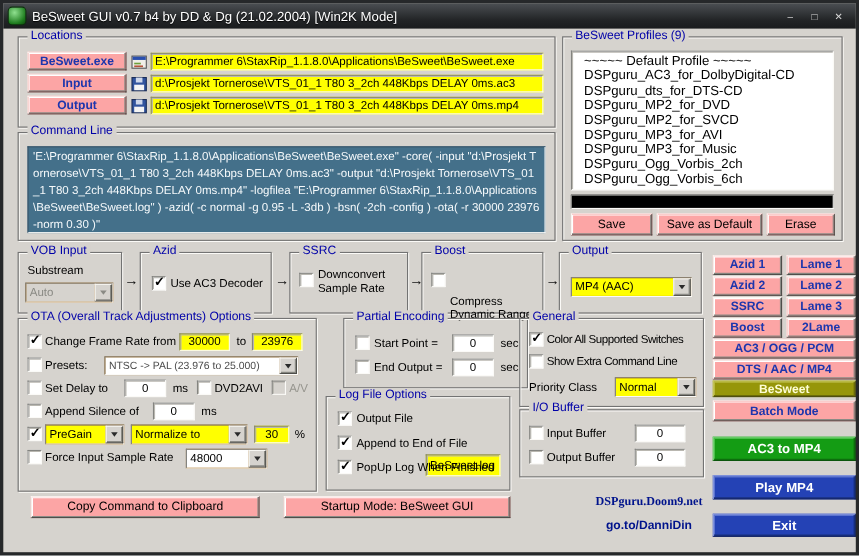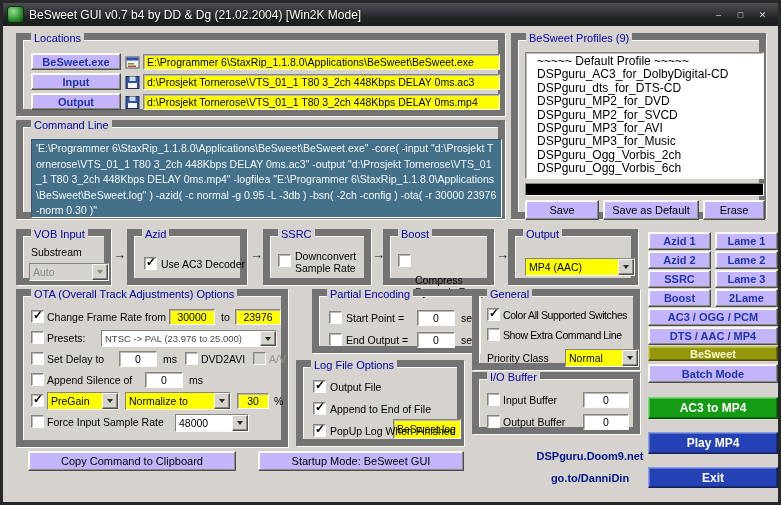--- a/index.html
+++ b/index.html
@@ -7,24 +7,24 @@
   body{font-family:"Liberation Sans",sans-serif;}
   #win{position:relative;width:781px;height:505px;background:#d6d3ce;overflow:hidden;}
   .frame{position:absolute;inset:0;border:3px solid #26282a;pointer-events:none;z-index:90;}
   
   .titlebar{position:absolute;left:3px;top:3px;right:3px;height:23px;background:linear-gradient(#4b4f53,#232527 65%,#1a1c1e);display:flex;align-items:center;color:#fff;z-index:80;}
   .app-icon{width:15px;height:15px;margin:0 6px 0 5px;border-radius:3px;background:radial-gradient(circle at 35% 30%,#8fe08f,#1e7c1e 70%,#0c4c0c);box-shadow:0 0 0 1px #0b330b;}
   .title-text{font-size:12px;white-space:nowrap;text-shadow:0 1px 1px #000;}
   .winctl{margin-left:auto;display:flex;gap:7px;margin-right:8px;}
   .tb-btn{width:15px;height:13px;display:flex;align-items:center;justify-content:center;font-size:9px;color:#d8d8d8;}
   
-  .grp{position:absolute;border:7px solid #737373;box-shadow:inset 1px 1px 0 #fbfaf7,1px 1px 0 #fbfaf7;}
+  .grp{position:absolute;border:1px solid #737373;box-shadow:inset 1px 1px 0 #fbfaf7,1px 1px 0 #fbfaf7;}
   .grp-title{position:absolute;top:-8px;left:8px;background:#d6d3ce;padding:0 3px;font-size:11px;color:#0000a8;white-space:nowrap;}
   
-  .btn{position:absolute;background:#c4b5fd;border:1px solid;border-color:#f7f6f2 #4e4e4a #4e4e4a #f7f6f2;box-shadow:inset -1px -1px 0 #8b8b85,inset 1px 1px 0 #ffffff;display:flex;align-items:center;justify-content:center;font-size:11px;color:#000;white-space:nowrap;cursor:default;}
+  .btn{position:absolute;background:#fca5a5;border:1px solid;border-color:#f7f6f2 #4e4e4a #4e4e4a #f7f6f2;box-shadow:inset -1px -1px 0 #8b8b85,inset 1px 1px 0 #ffffff;display:flex;align-items:center;justify-content:center;font-size:11px;color:#000;white-space:nowrap;cursor:default;}
   .btn.navy{color:#1d36ad;font-weight:bold;}
   .btn.olive{background:#96960a;border-color:#c8c860 #4e4e10 #4e4e10 #c8c860;box-shadow:inset -1px -1px 0 #6c6c08,inset 1px 1px 0 #b8b840;color:#fdfdd2;font-weight:bold;}
   .btn.green{background:#149c14;border-color:#7cd67c #0a4e0a #0a4e0a #7cd67c;box-shadow:inset -1px -1px 0 #0d6e0d,inset 1px 1px 0 #4cc04c;color:#fff;font-weight:bold;font-size:12px;}
   .btn.blue{background:#2442b5;border-color:#8c9ce0 #101e56 #101e56 #8c9ce0;box-shadow:inset -1px -1px 0 #18307e,inset 1px 1px 0 #5c74d0;color:#fff;font-weight:bold;font-size:12px;}
   
   .fld{position:absolute;background:#fff;border:1px solid;border-color:#848480 #fbfaf7 #fbfaf7 #848480;box-shadow:inset 1px 1px 0 #b9b7b0;font-size:10.5px;display:flex;align-items:center;padding:0 3px;white-space:nowrap;overflow:hidden;color:#000;}
   .fld.yellow{background:#ffff00;}
   .fld.center{justify-content:center;}
   
   .lbl{position:absolute;font-size:10.5px;color:#000;white-space:nowrap;}
@@ -271,17 +271,17 @@
     <span class="cb" style="left:8px;top:14px;"></span>
     <span class="lbl" style="left:24px;top:15px;">Input Buffer</span>
     <div class="fld center" style="left:104px;top:13px;width:46px;height:16px;">0</div>
     <span class="cb" style="left:8px;top:36px;"></span>
     <span class="lbl" style="left:24px;top:37px;">Output Buffer</span>
     <div class="fld center" style="left:104px;top:35px;width:46px;height:16px;">0</div>
   </div>
 
   <div class="btn" style="left:28px;top:451px;width:208px;height:20px;">Copy Command to Clipboard</div>
   <div class="btn" style="left:258px;top:451px;width:206px;height:20px;">Startup Mode: BeSweet GUI</div>
-  <span class="lbl navylink" style="left:520px;top:450px;width:140px;text-align:center;">DSPguru.Doom9.net</span>
+  <span class="lbl navylink" style="left:520px;top:450px;width:140px;text-align:center;font-family:Liberation Serif, serif;">DSPguru.Doom9.net</span>
   <span class="lbl navylink" style="left:520px;top:472px;width:140px;text-align:center;">go.to/DanniDin</span>
 
   <div class="frame"></div>
 </div>
 
 </body></html>

